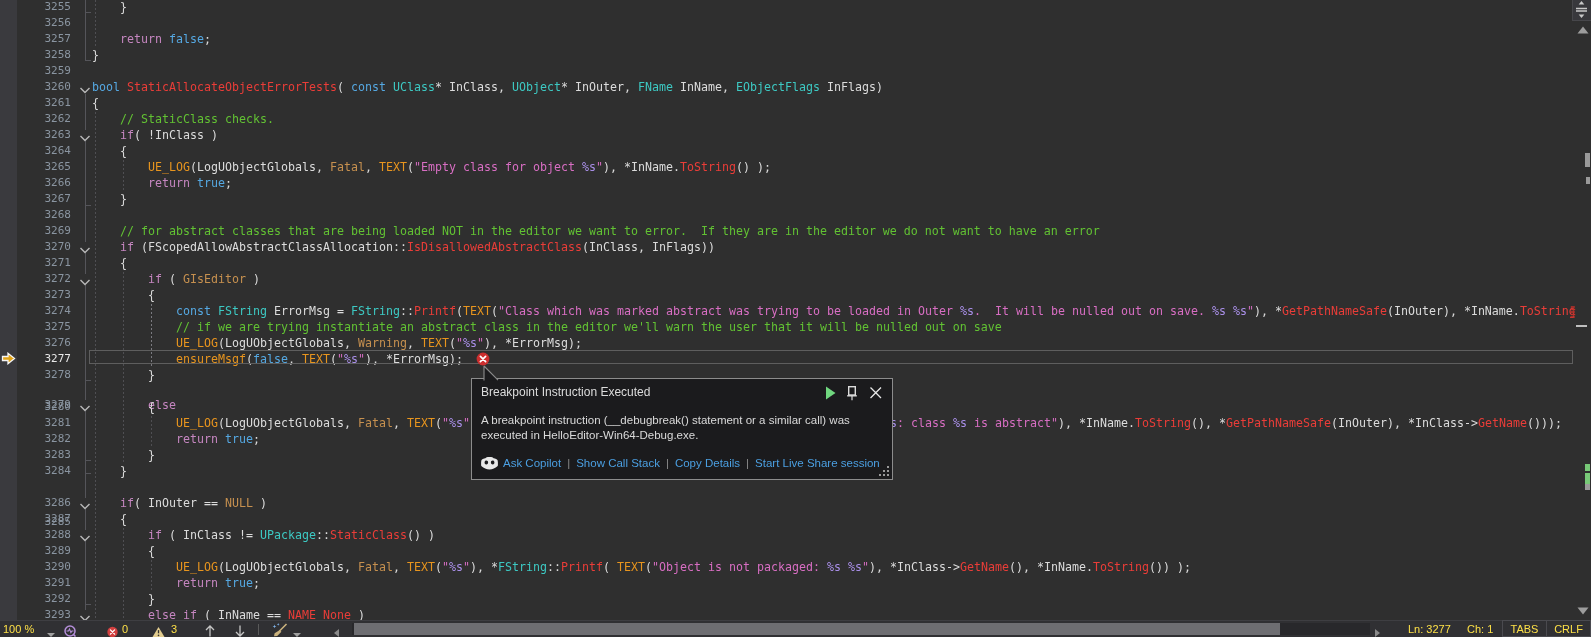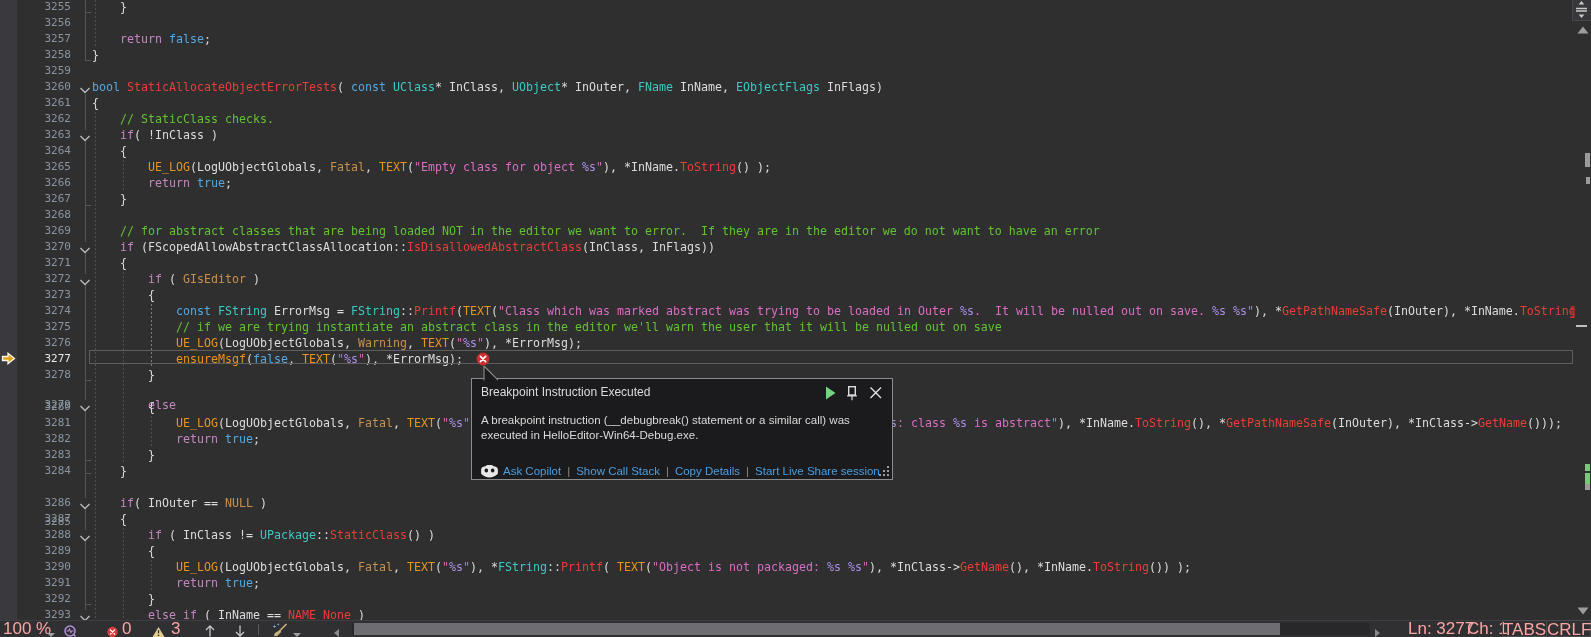--- a/index.html
+++ b/index.html
@@ -34,28 +34,28 @@
                   border-left:1px solid #47474b;border-bottom:1px solid #47474b;box-sizing:border-box;}
   .vsb .mark{position:absolute;}
   
   .popup{position:absolute;left:471px;top:378px;width:422px;height:102px;background:var(--bg-popup);
          border:1px solid var(--popup-border);box-sizing:border-box;color:#dcdcdc;font-size:11.5px;}
   .popup-tail{position:absolute;left:10px;top:-14px;}
   .popup-title-row{position:absolute;left:9px;top:6px;right:8px;height:16px;}
   .popup-title{position:absolute;left:0;top:0;font-size:12px;color:#dcdcdc;}
   .popup-btn{position:absolute;top:0;width:16px;height:16px;cursor:default;}
   .popup-body{position:absolute;left:9px;top:34px;width:404px;line-height:15px;color:#dadada;}
-  .popup-links{position:absolute;left:9px;top:78px;height:16px;white-space:nowrap;margin-top:8px;}
+  .popup-links{position:absolute;left:9px;top:78px;height:16px;white-space:nowrap;}
   .popup-links a{color:var(--link);text-decoration:none;}
   .plsep{color:#8a8a8a;padding:0 6px;}
   .copilot-ic{display:inline-block;vertical-align:-3px;margin-right:5px;}
   .grip{position:absolute;right:2px;bottom:2px;}
   
   .sbar{position:absolute;left:0;top:620px;width:1591px;height:17px;background:var(--bg-statusbar);
-        border-top:1px solid #3e3e42;box-sizing:border-box;color:#fca5a5;font-size:17px;}
+        border-top:1px solid #3e3e42;box-sizing:border-box;color:#fde047;font-size:11px;}
   .sb-item{position:absolute;top:0;height:16px;line-height:16px;}
   .sb-box{position:absolute;top:-1px;height:17px;line-height:17px;text-align:center;
           border:1px solid #4a4a4f;box-sizing:border-box;}
   .hsb-track{position:absolute;left:352px;top:2px;width:1018px;height:12px;background:#28282b;}
   .hsb-thumb{position:absolute;left:2px;top:0;width:926px;height:12px;background:#6e6e72;}
 </style>
 </head>
 <body>
 
 <div class="screen" style="--bg-editor: #2f2f2f; --bg-margin: #3a3a3e; --bg-popup: #1b1b1d; --bg-statusbar: #303033; --popup-border: #8c8c8c; --line-number: #8a95a1; --guide: #4f4f53; --guide-active: #7a7a80; --outline: #55555a; --current-line-border: #5e5e5e; --link: #4b9fe1; --tok-keyword: #55a8e2; --tok-control: #c586c0; --tok-type: #3dc9c3; --tok-function: #ea3d38; --tok-macro: #e8951e; --tok-enum: #c6904f; --tok-string: #d86ec3; --tok-format: #a98fe8; --tok-comment: #62c233; --tok-plain: #dcdcdc; --error-red: #cb2e2e; --warning-yellow: #e3cd8f; --play-green: #70d77f; --statement-arrow: #e0a216; --health-purple: #b48ed9; --broom-tan: #cbb37e; --sparkle-blue: #7fb2e8; --mark-green: #77c977; --mark-gray: #9a9a9a;">

